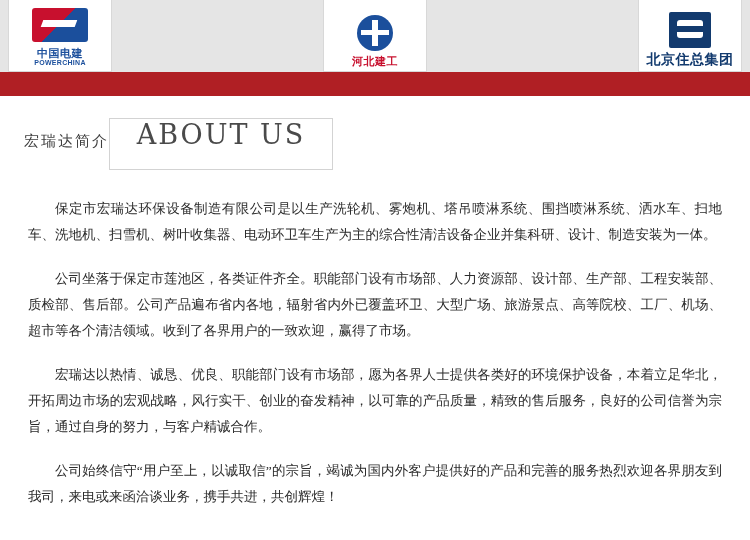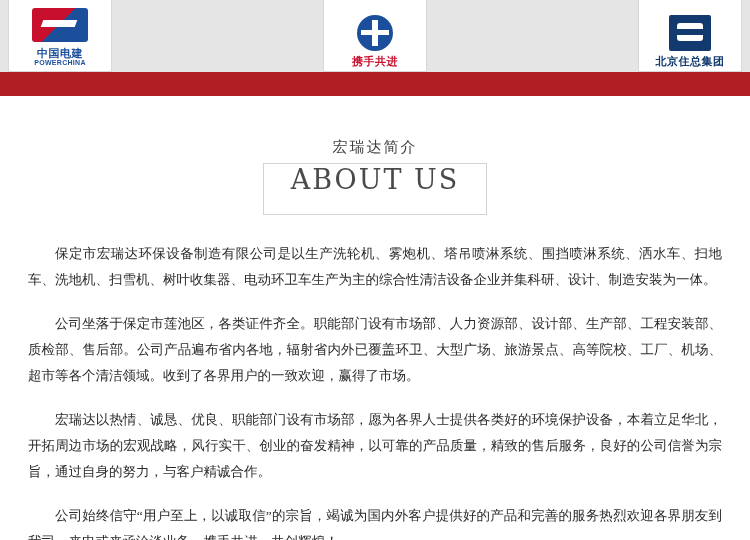--- a/index.html
+++ b/index.html
@@ -187,23 +187,23 @@
     width: 750px;
     height: 24px;
     background: #b01f24;
   }
 
   
   .about {
     padding: 0 24px;
   }
   .about-head {
-    margin-top: 42px;
-    display: flex;
-    flex-direction: column;
+    margin-top: 22px;
+    display: flex;
+    flex-direction: row;
     align-items: center;
   }
   .about-cn {
     font-family: "DejaVu Sans", sans-serif;
     font-size: 15px;
     color: #3f3f3f;
     letter-spacing: 2px;
     margin-bottom: 6px;
   }
   .about-en-box {
@@ -248,29 +248,29 @@
     <div class="logo-text" style="color:#1b4f9c">中国电建</div>
     <div class="logo-sub" style="color:#1b4f9c">POWERCHINA</div>
   </div>
 
 
 
   <div class="logo-card">
     <div class="logo-mark">
         <div class="mark-zhongtie"></div>
       </div>
-    <div class="logo-text" style="color:#c8102e">携手共进</div>
+    <div class="logo-text" style="color:#c8102e">河北建工</div>
     <div class="logo-sub" style="color:#c8102e"></div>
   </div>
 
   <div class="logo-card">
     <div class="logo-mark">
         <div class="mark-bucc"></div>
       </div>
-    <div class="logo-text" style="color:#123a6e;font-size:11px">北京住总集团</div>
+    <div class="logo-text" style="color:#123a6e;font-size:14px">北京住总集团</div>
     <div class="logo-sub" style="color:#123a6e"></div>
   </div>
 
 
 </div>
 
 <div class="red-band"></div>
 
 <div class="about">
 

